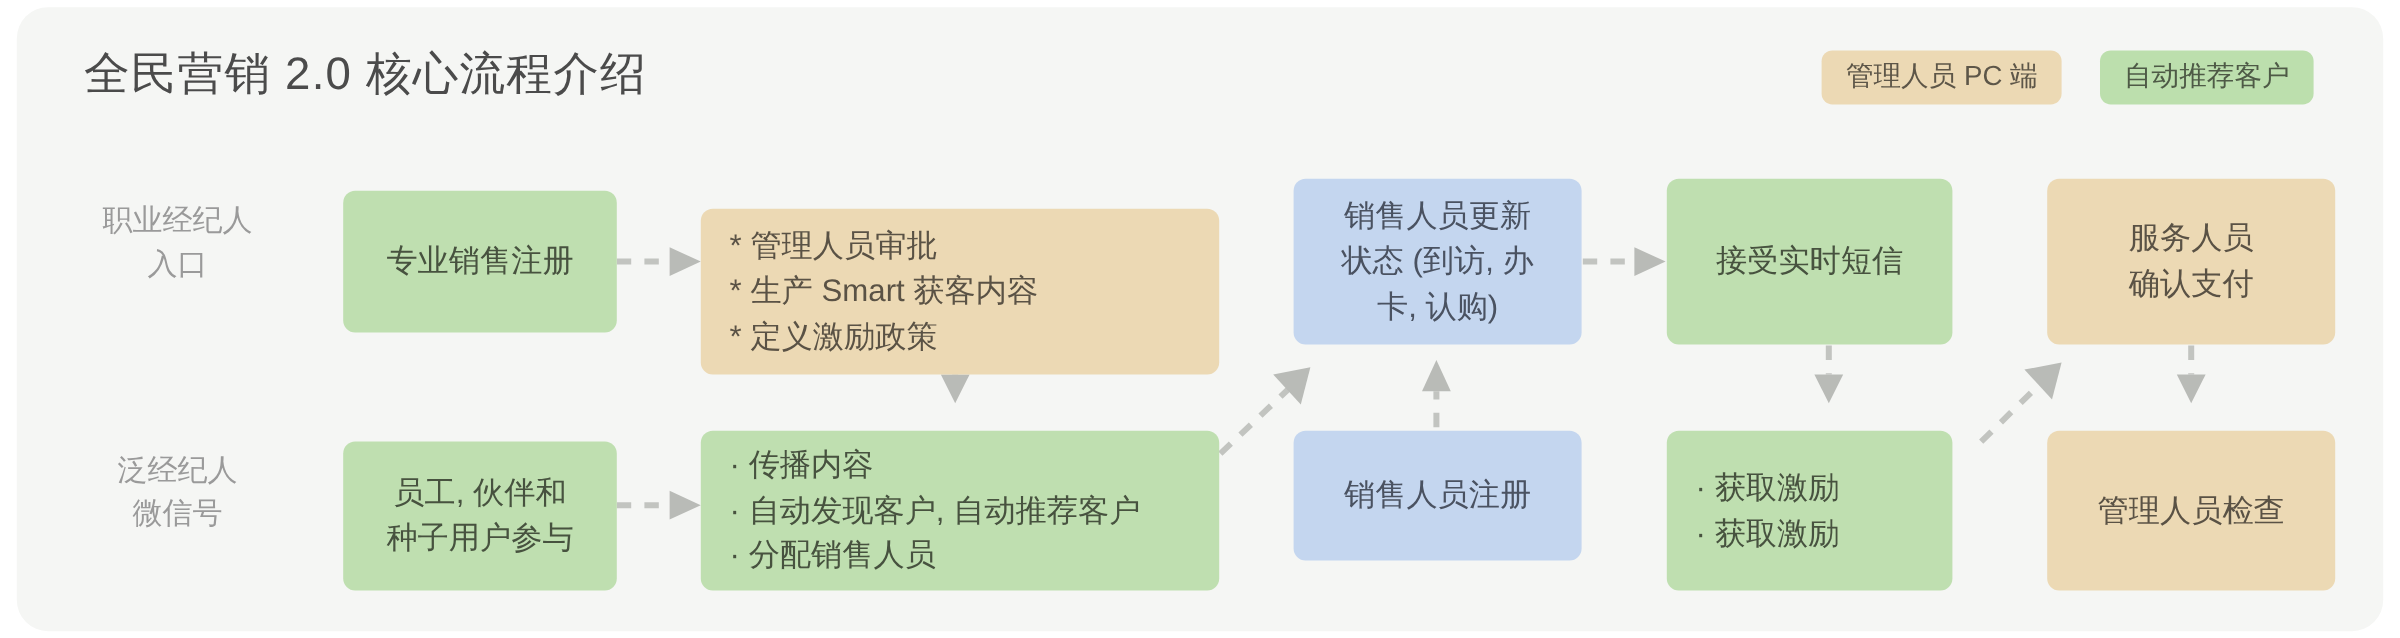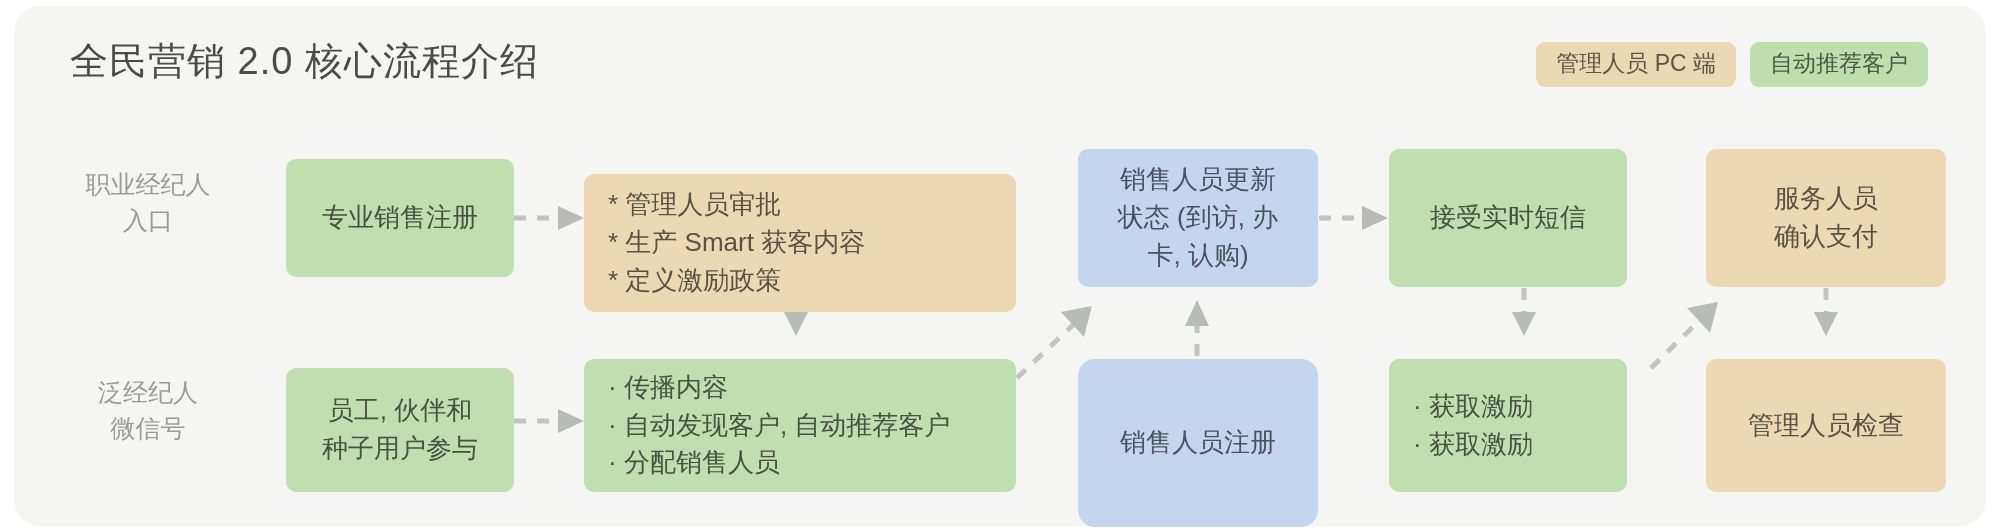--- a/index.html
+++ b/index.html
@@ -36,21 +36,21 @@
     color: #4b4b4b;
     letter-spacing: 1px;
     white-space: nowrap;
   }
 
   .legend {
     position: absolute;
     right: 58px;
     top: 36px;
     display: flex;
-    gap: 14px;
+    gap: 32px;
     align-items: center;
   }
   .legend-chip {
     border-radius: 9px;
     font-size: 23px;
     padding: 10px 20px 12px 20px;
     white-space: nowrap;
     line-height: 1;
     color: #55524a;
   }
@@ -190,21 +190,21 @@
       <div class="line">员工, 伙伴和</div>
       <div class="line">种子用户参与</div>
     </div>
 
     <div class="node n-green listed" style="left:570px; top:353px; width:432px; height:133px;">
       <div class="line">· 传播内容</div>
       <div class="line">· 自动发现客户, 自动推荐客户</div>
       <div class="line">· 分配销售人员</div>
     </div>
 
-    <div class="node n-blue centered" style="left:1064px; top:353px; width:240px; height:168px;border-radius:17px;">
+    <div class="node n-blue centered" style="left:1064px; top:353px; width:240px; height:108px;">
       <div class="line">销售人员注册</div>
     </div>
 
     <div class="node n-green listed" style="left:1375px; top:353px; width:238px; height:133px;">
       <div class="line">· 获取激励</div>
       <div class="line">· 获取激励</div>
     </div>
 
     <div class="node n-tan centered" style="left:1692px; top:353px; width:240px; height:133px;align-items:center;">
       <div class="line">管理人员检查</div>

